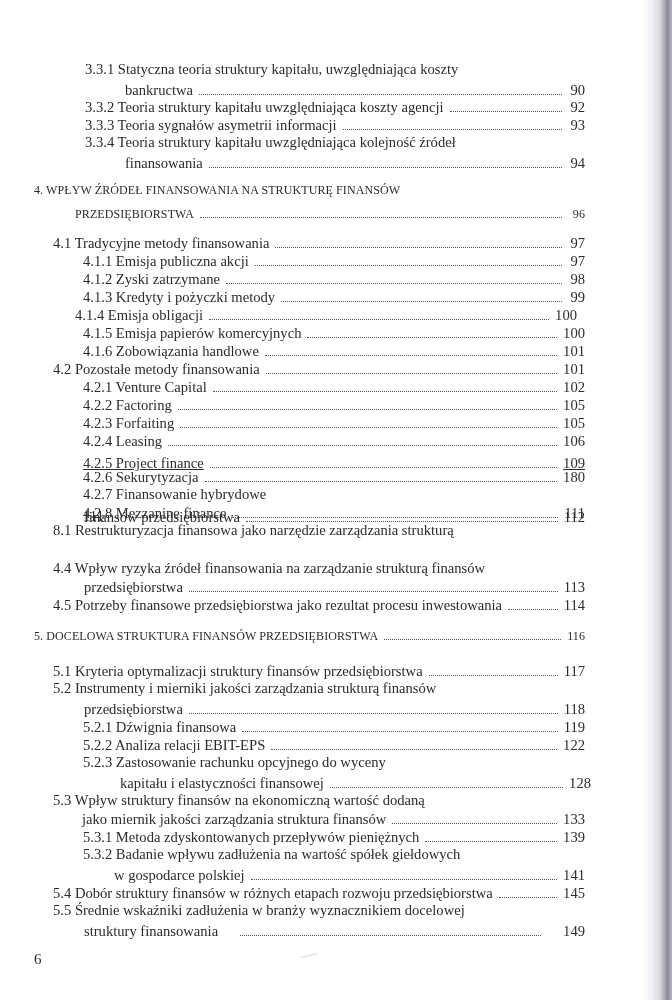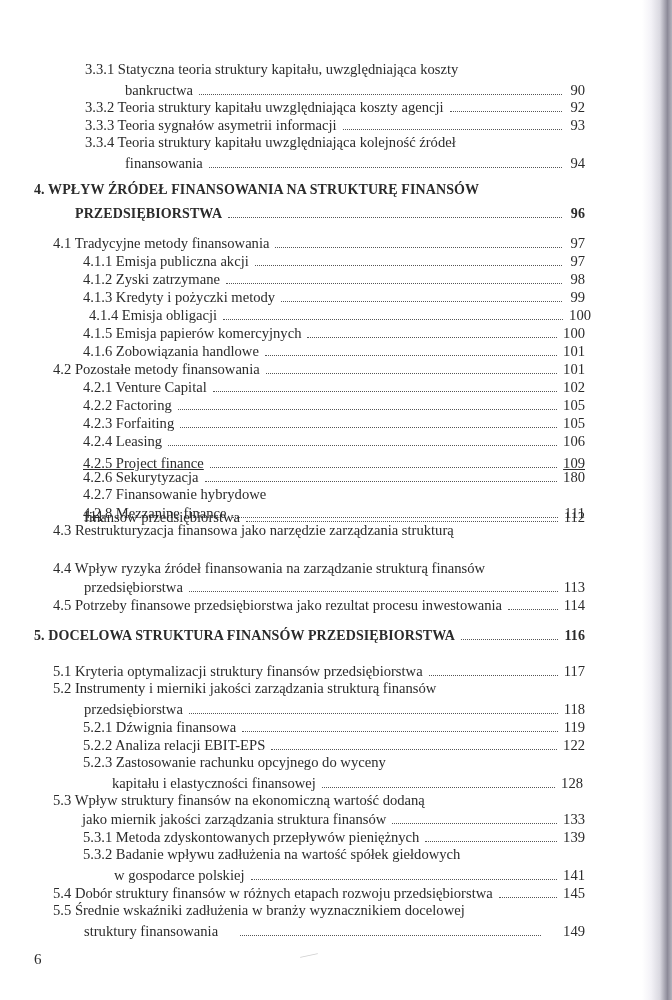--- a/index.html
+++ b/index.html
@@ -12,21 +12,21 @@
   .page-edge {
     position: absolute; top: 0; right: 0; width: 30px; height: 1000px;
     background: linear-gradient(to right, #ffffff 0%, #f3f2f7 30%, #d9d8e0 60%, #8c8a98 85%, #b5b3be 100%);
   }
   .toc { position: absolute; left: 0; top: 0; width: 572px; height: 1000px; border-radius: 11px; }
   .row {
     position: absolute; height: 18px; line-height: 18px;
     font-size: 14.6px; white-space: nowrap;
     display: flex; align-items: baseline;
   }
-  .row.heading { font-size: 14px; letter-spacing: 0.1px; font-weight: bold; }
+  .row.heading { font-size: 12px; letter-spacing: 0.1px; }
   .row .label { flex: 0 0 auto; padding-right: 6px; }
   .row .leader {
     flex: 1 1 auto; overflow: hidden; height: 14px;
     border-bottom: 1.3px dotted #555;
     margin-bottom: 3px; margin-right: 6px;
   }
   .row .page { flex: 0 0 auto; text-align: right; min-width: 17px; }
   .page-number { position: absolute; left: 34px; top: 951px; font-size: 15px; }
   .smudge { position: absolute; left: 300px; top: 955px; width: 18px; height: 1px; background: #cfcfcf; transform: rotate(-12deg); }
 </style>
@@ -85,21 +85,21 @@
   <div class="row" style="left:83px;top:269px;width:502px;">
       <span class="label">4.1.2 Zyski zatrzymane</span>
       <span class="leader"></span>
       <span class="page">98</span>
     </div>
   <div class="row" style="left:83px;top:287px;width:502px;">
       <span class="label">4.1.3 Kredyty i pożyczki metody</span>
       <span class="leader"></span>
       <span class="page">99</span>
     </div>
-  <div class="row" style="left:89px;top:305px;width:502px;">
+  <div class="row" style="left:75px;top:305px;width:502px;">
       <span class="label">4.1.4 Emisja obligacji</span>
       <span class="leader"></span>
       <span class="page">100</span>
     </div>
   <div class="row" style="left:83px;top:323px;width:502px;">
       <span class="label">4.1.5 Emisja papierów komercyjnych</span>
       <span class="leader"></span>
       <span class="page">100</span>
     </div>
   <div class="row" style="left:83px;top:341px;width:502px;">
@@ -146,21 +146,21 @@
       <span class="label">4.2.7 Finansowanie hybrydowe</span>
       <span class="leader"></span>
       <span class="page">111</span>
     </div>
   <div class="row" style="left:83px;top:503px;width:502px;">
       <span class="label">4.2.8 Mezzanine finance</span>
       <span class="leader"></span>
       <span class="page">111</span>
     </div>
   <div class="row" style="left:53px;top:521px;width:532px;">
-      <span class="label">4.3 Restrukturyzacja finansowa jako narzędzie zarządzania strukturą</span>
+      <span class="label">8.1 Restrukturyzacja finansowa jako narzędzie zarządzania strukturą</span>
     </div>
   <div class="row" style="left:84px;top:507px;width:501px;">
       <span class="label">finansów przedsiębiorstwa</span>
       <span class="leader"></span>
       <span class="page">112</span>
     </div>
   <div class="row" style="left:53px;top:559px;width:532px;">
       <span class="label">4.4 Wpływ ryzyka źródeł finansowania na zarządzanie strukturą finansów</span>
     </div>
   <div class="row" style="left:84px;top:577px;width:501px;">
@@ -199,21 +199,21 @@
       <span class="page">119</span>
     </div>
   <div class="row" style="left:83px;top:735px;width:502px;">
       <span class="label">5.2.2 Analiza relacji EBIT-EPS</span>
       <span class="leader"></span>
       <span class="page">122</span>
     </div>
   <div class="row" style="left:83px;top:753px;width:502px;">
       <span class="label">5.2.3 Zastosowanie rachunku opcyjnego do wyceny</span>
     </div>
-  <div class="row" style="left:112px;top:773px;width:471px;">
+  <div class="row" style="left:120px;top:773px;width:471px;">
       <span class="label">kapitału i elastyczności finansowej</span>
       <span class="leader"></span>
       <span class="page">128</span>
     </div>
   <div class="row" style="left:53px;top:791px;width:532px;">
       <span class="label">5.3 Wpływ struktury finansów na ekonomiczną wartość dodaną</span>
     </div>
   <div class="row" style="left:82px;top:809px;width:503px;">
       <span class="label">jako miernik jakości zarządzania struktura finansów</span>
       <span class="leader"></span>

